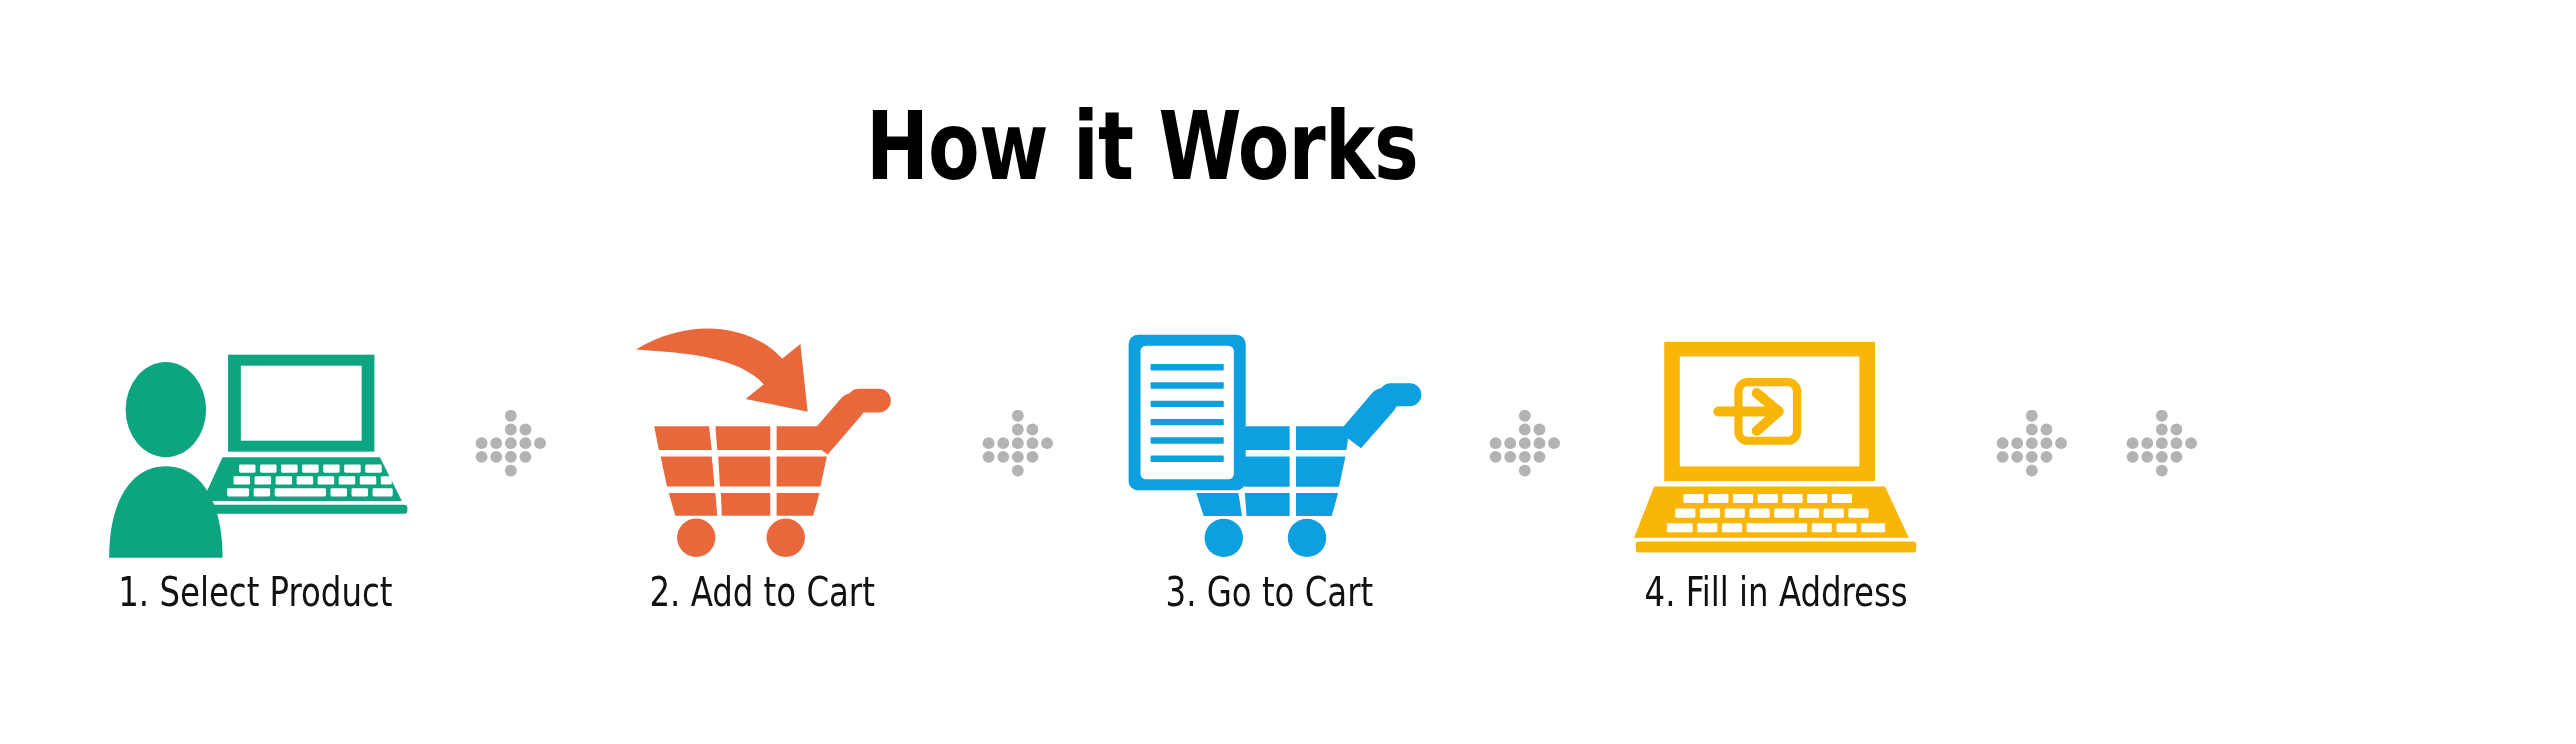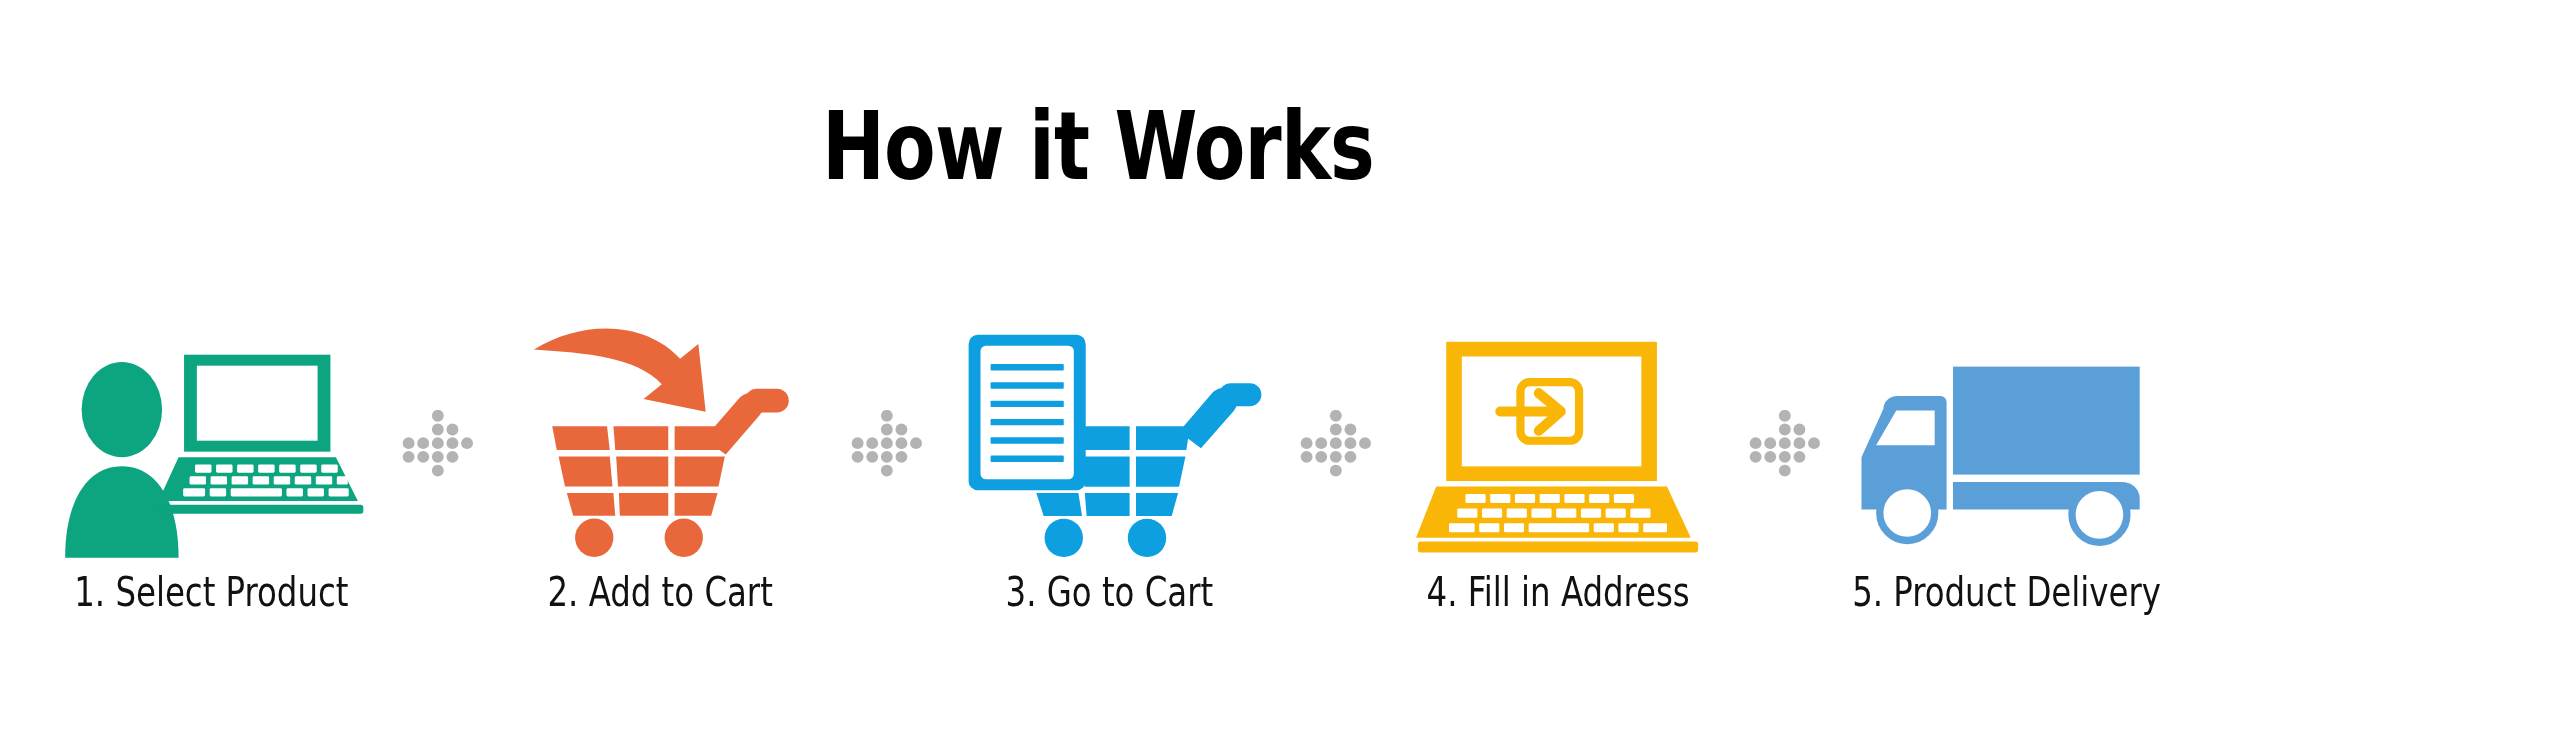--- a/index.html
+++ b/index.html
@@ -8,20 +8,21 @@
     margin: 0; padding: 0;
     background: #ffffff;
     font-family: "Liberation Sans", sans-serif;
   }
   #page {
     position: relative;
     width: 2196px;
     height: 745px;
     background: #ffffff;
     overflow: hidden;
+    margin-left: 44px;
   }
   
   .title {
     position: absolute;
     top: 99px;
     left: 0;
     width: 100%;
     text-align: center;
     font-family: "DejaVu Sans Condensed", "Liberation Sans Narrow", "Liberation Sans", sans-serif;
     font-weight: 700;
@@ -332,40 +333,20 @@
             <circle cx="80" cy="36" r="6.5"></circle>
           <circle cx="16" cy="51" r="6.5"></circle>
             <circle cx="32" cy="51" r="6.5"></circle>
             <circle cx="48" cy="51" r="6.5"></circle>
             <circle cx="64" cy="51" r="6.5"></circle>
           <circle cx="48" cy="66" r="6.5"></circle>
         </g>
       </svg>
     </div>
 
-    <div class="step">
-      <div class="icon-box">
-        <svg width="302" height="197" viewBox="0 0 330 215" aria-hidden="true">
-          <g fill="#5B9FD8">
-
-            <rect x="106" y="6" width="204" height="118"></rect>
-
-            <path d="M106 132 L290 132 C302 132 310 140 310 150 L310 162 L106 162 Z"></path>
-
-            <path d="M30 52 C30 44 37 38 45 38 L92 38 C96 38 99 41 99 45 L99 162 L6 162 L6 105 Z"></path>
-          </g>
-
-          <path d="M44 54 L86 54 L86 92 L22 92 Z" fill="#FFFFFF"></path>
-
-          <circle cx="56" cy="166" r="30" fill="#FFFFFF" stroke="#5B9FD8" stroke-width="8"></circle>
-          <circle cx="266" cy="168" r="30" fill="#FFFFFF" stroke="#5B9FD8" stroke-width="8"></circle>
-        </svg>
-      </div>
-      <div class="step-label">5. Product Delivery</div>
-    </div>
 
     <div class="sep">
       <svg width="84" height="70" viewBox="0 0 92 76" aria-hidden="true">
         <g fill="#B3B3B3">
           <circle cx="48" cy="6" r="6.5"></circle>
           <circle cx="48" cy="21" r="6.5"></circle>
             <circle cx="64" cy="21" r="6.5"></circle>
           <circle cx="16" cy="36" r="6.5"></circle>
             <circle cx="32" cy="36" r="6.5"></circle>
             <circle cx="48" cy="36" r="6.5"></circle>

